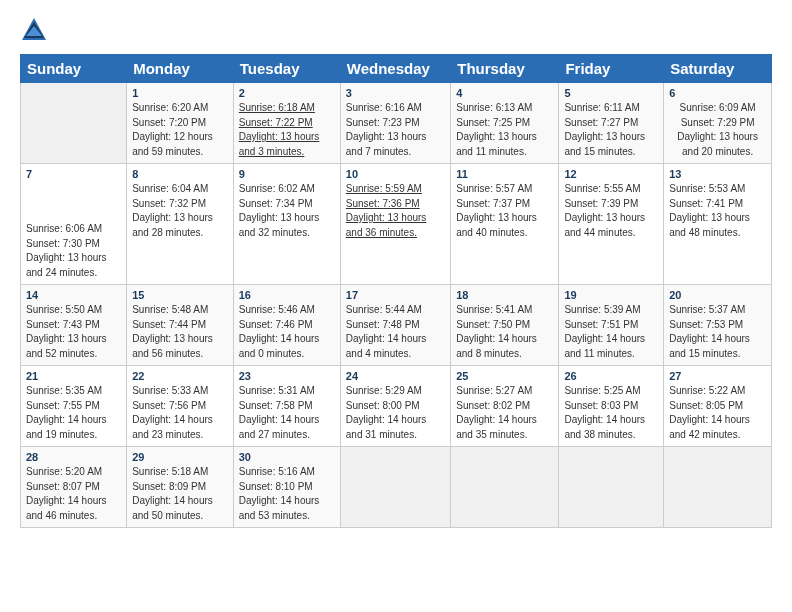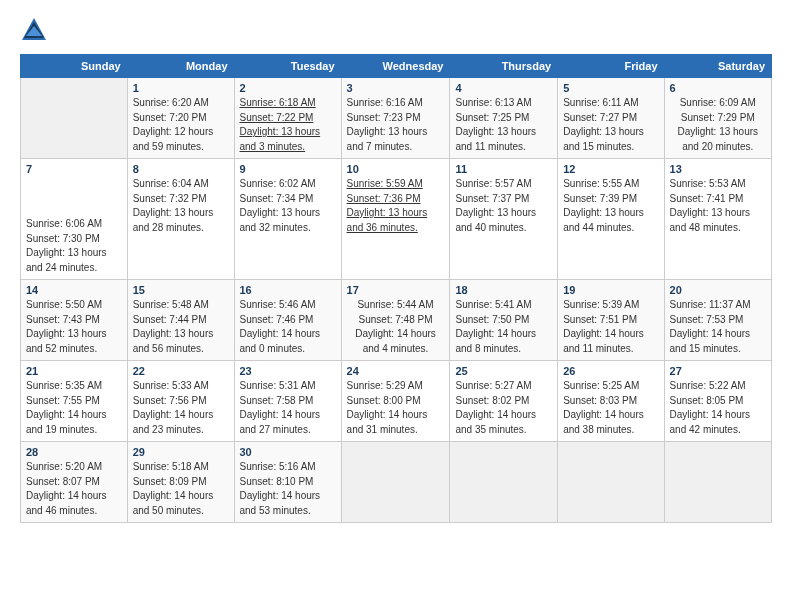--- a/index.html
+++ b/index.html
@@ -52,23 +52,23 @@
       color: #333;
     }
     .calendar {
       width: 100%;
       border-collapse: collapse;
       font-size: 10px;
     }
     .calendar th {
       background-color: #2a6db5;
       color: white;
-      text-align: right;
+      text-align: left;
       padding: 5px 6px;
-      font-size: 11px;
+      font-size: 15px;
       font-weight: bold;
       border: 1px solid #2a6db5;
     }
     .calendar td {
       border: 1px solid #ccc;
       vertical-align: top;
       padding: 4px 5px;
       width: 113px;
       height: 80px;
       background: #fff;
@@ -242,42 +242,42 @@
           </td>
           <td>
             <span class="day-num">16</span>
             <div class="day-info" style="white-space: pre-line;">Sunrise: 5:46 AM
 Sunset: 7:46 PM
 Daylight: 14 hours
 and 0 minutes.</div>
           </td>
           <td>
             <span class="day-num">17</span>
-            <div class="day-info" style="white-space: pre-line; text-align: center;">Sunrise: 5:44 AM
+            <div class="day-info" style="white-space: pre-line;">Sunrise: 5:44 AM
 Sunset: 7:48 PM
 Daylight: 14 hours
 and 4 minutes.</div>
           </td>
           <td>
             <span class="day-num">18</span>
             <div class="day-info" style="white-space: pre-line;">Sunrise: 5:41 AM
 Sunset: 7:50 PM
 Daylight: 14 hours
 and 8 minutes.</div>
           </td>
           <td>
             <span class="day-num">19</span>
             <div class="day-info" style="white-space: pre-line;">Sunrise: 5:39 AM
 Sunset: 7:51 PM
 Daylight: 14 hours
 and 11 minutes.</div>
           </td>
           <td>
             <span class="day-num">20</span>
-            <div class="day-info" style="white-space: pre-line;">Sunrise: 11:37 AM
+            <div class="day-info" style="white-space: pre-line;">Sunrise: 5:37 AM
 Sunset: 7:53 PM
 Daylight: 14 hours
 and 15 minutes.</div>
           </td>
         </tr>
         <tr>
           <td>
             <span class="day-num">21</span>
             <div class="day-info" style="white-space: pre-line;">Sunrise: 5:35 AM
 Sunset: 7:55 PM

